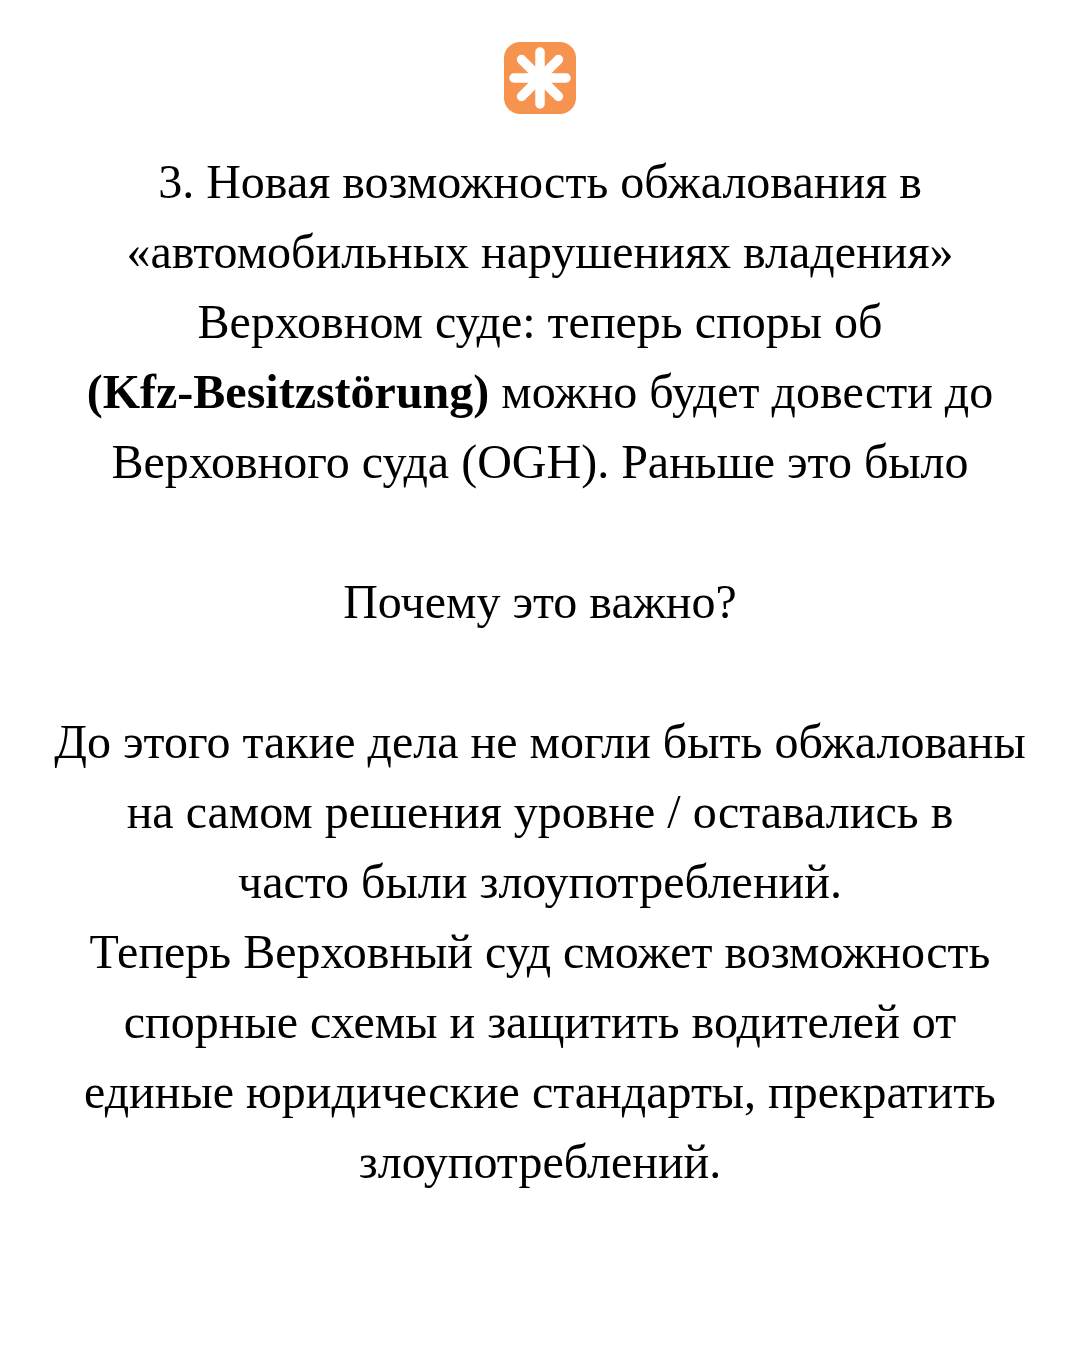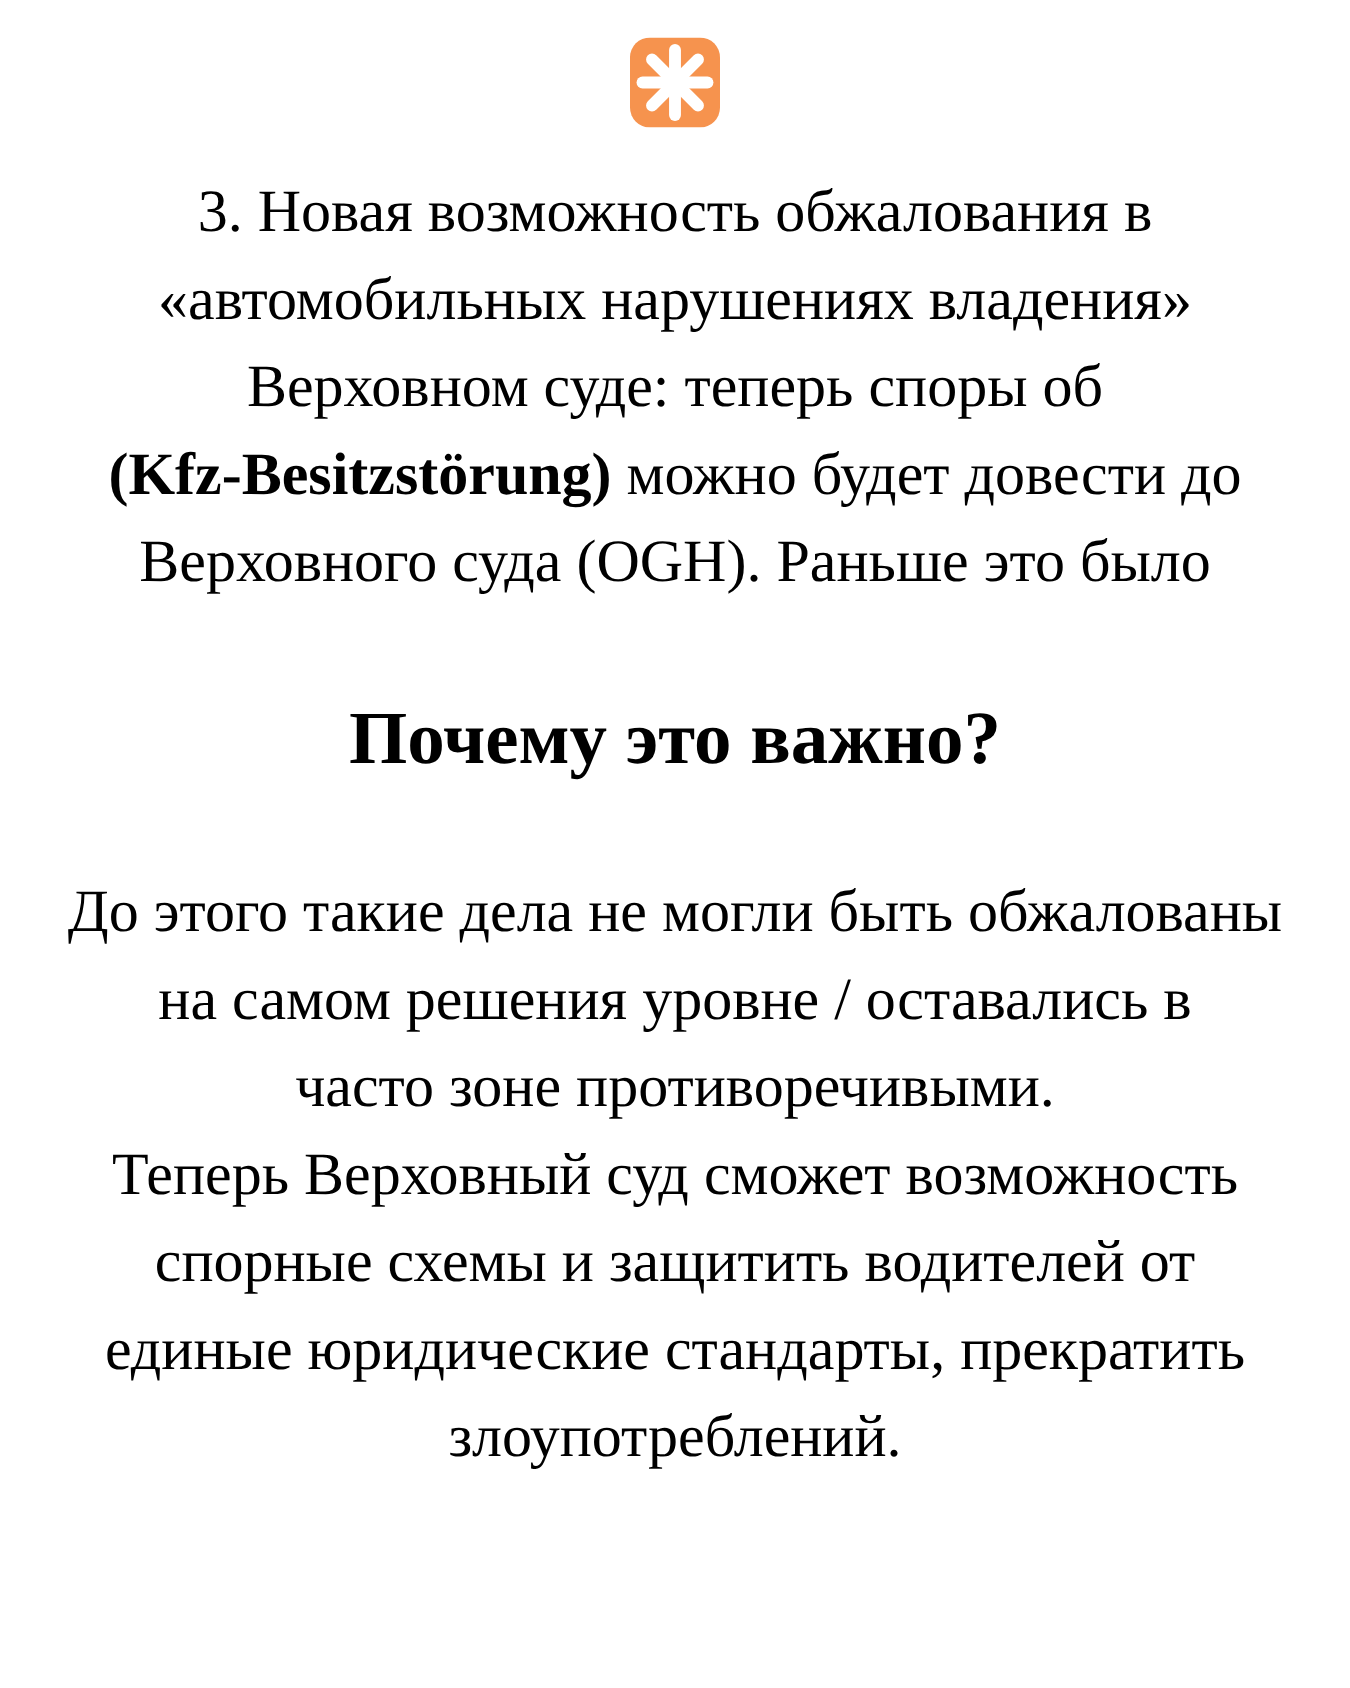--- a/index.html
+++ b/index.html
@@ -9,42 +9,42 @@
   }
   body {
     width: 1080px;
     height: 1350px;
     overflow: hidden;
     font-family: "Liberation Serif", "DejaVu Serif", serif;
     color: #000000;
   }
   .post {
     width: 1020px;
-    margin: 0 auto;
+    margin: 12px auto;
     text-align: center;
     font-size: 48px;
     line-height: 70px;
   }
   .icon-row {
     padding-top: 30px;
     display: flex;
     justify-content: center;
   }
   .asterisk-icon {
     width: 72px;
     height: 72px;
     display: block;
   }
   .intro-block {
     margin-top: 33px;
   }
   .section-heading {
     margin: 70px 0 0 0;
-    font-weight: bold;
-    font-size: 60px;
+    font-weight: normal;
+    font-size: 48px;
     line-height: 70px;
   }
   .body-block {
     margin-top: 70px;
   }
   .line {
     white-space: nowrap;
   }
   .bold {
     font-weight: bold;
@@ -73,20 +73,20 @@
       <div class="line"><span>Верховном суде: теперь споры об</span></div>
       <div class="line"><span class="bold">(Kfz-Besitzstörung)</span><span> можно будет довести до</span></div>
       <div class="line"><span>Верховного суда (OGH). Раньше это было</span></div>
     </div>
 
   <div class="section-heading">Почему это важно?</div>
 
   <div class="body-block">
       <div class="line"><span>До этого такие дела не могли быть обжалованы</span></div>
       <div class="line"><span>на самом решения уровне / оставались в</span></div>
-      <div class="line"><span>часто зоне противоречивыми.</span></div>
+      <div class="line"><span>часто были злоупотреблений.</span></div>
       <div class="line"><span>Теперь Верховный суд сможет возможность</span></div>
       <div class="line"><span>спорные схемы и защитить водителей от</span></div>
       <div class="line"><span>единые юридические стандарты, прекратить</span></div>
       <div class="line"><span>злоупотреблений.</span></div>
     </div>
 
 </div>
 
 </body></html>

